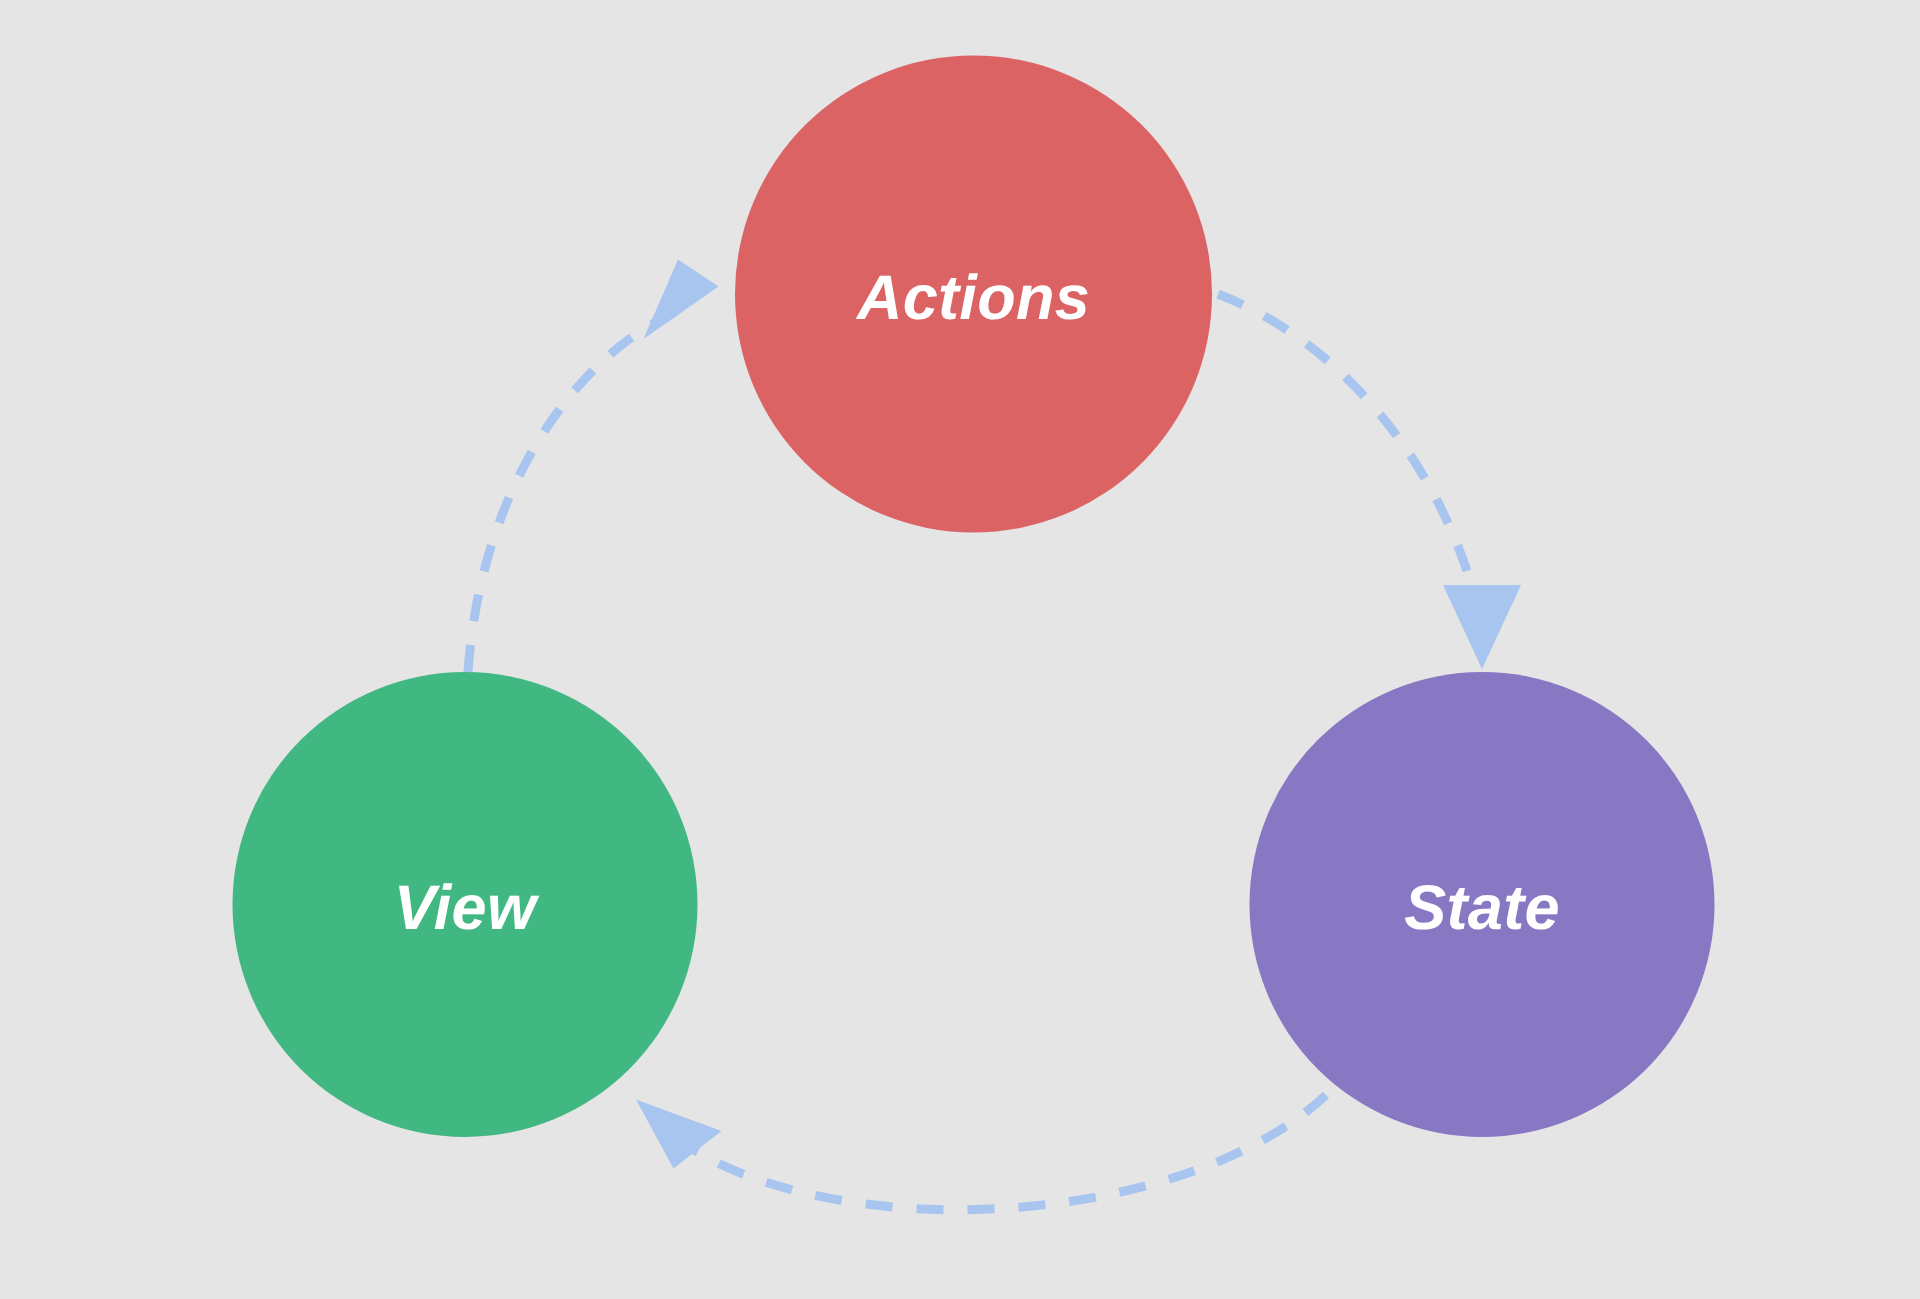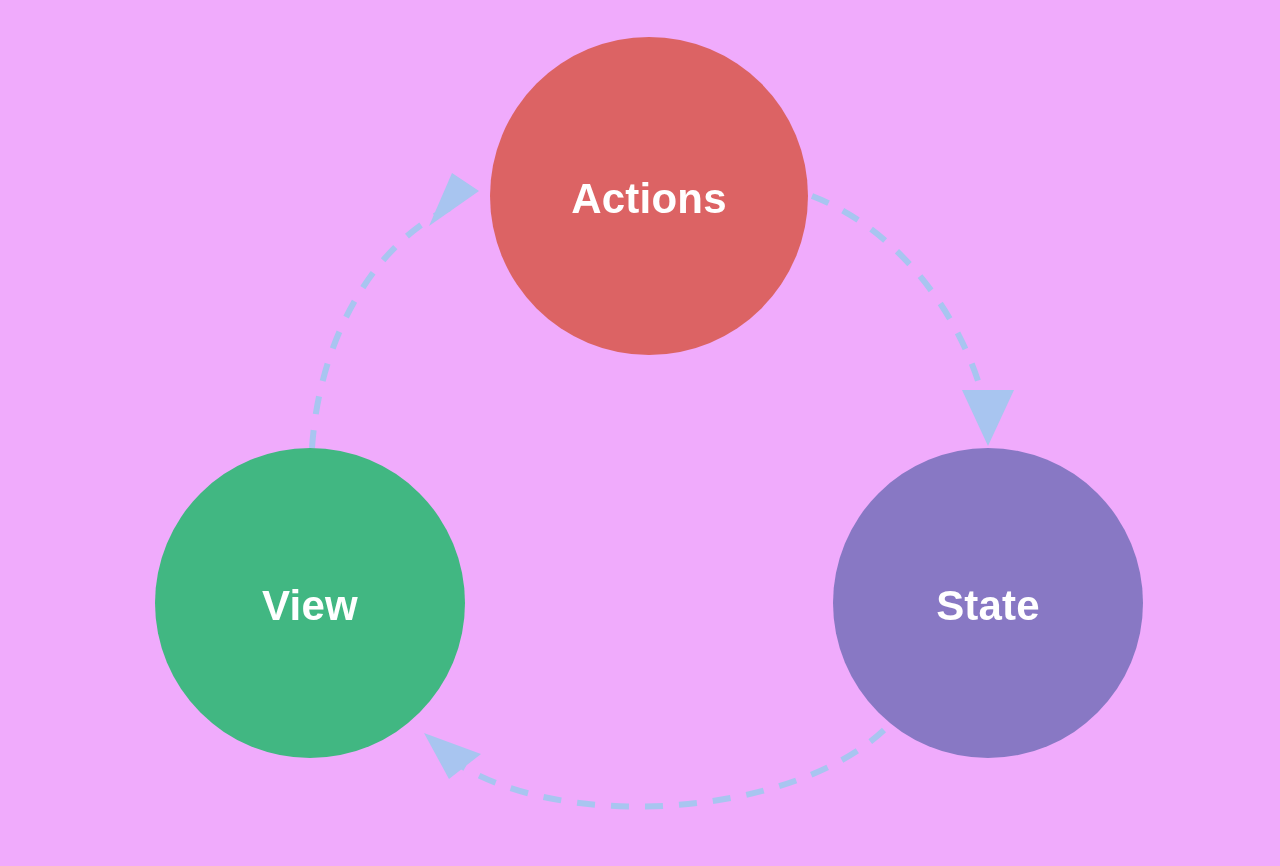--- a/index.html
+++ b/index.html
@@ -34,21 +34,21 @@
     font-size: 42px;
     fill: #ffffff;
     dominant-baseline: central;
     text-anchor: middle;
     letter-spacing: 0.2px;
   }
 </style>
 </head>
 <body>
 
-<div id="diagram-root" style="background: #f0abfc;">
+<div id="diagram-root" style="background: #e5e5e5; font-style: italic;">
   <svg id="flow-svg" viewBox="0 0 1280 866" xmlns="http://www.w3.org/2000/svg">
 
     <g>
       <path fill="none" stroke="#a8c5f0" stroke-width="6" stroke-linecap="butt" stroke-dasharray="18 16" d="M 812 196 C 900 230 968 320 988 418"></path>
       <polygon fill="#a8c5f0" points="988,446 962,390 1014,390"></polygon>
     </g>
 
     <g>
       <path fill="none" stroke="#a8c5f0" stroke-width="6" stroke-linecap="butt" stroke-dasharray="18 16" d="M 884 730 C 790 818 560 832 455 762"></path>
       <polygon fill="#a8c5f0" points="424,733 481,754 449,779"></polygon>

